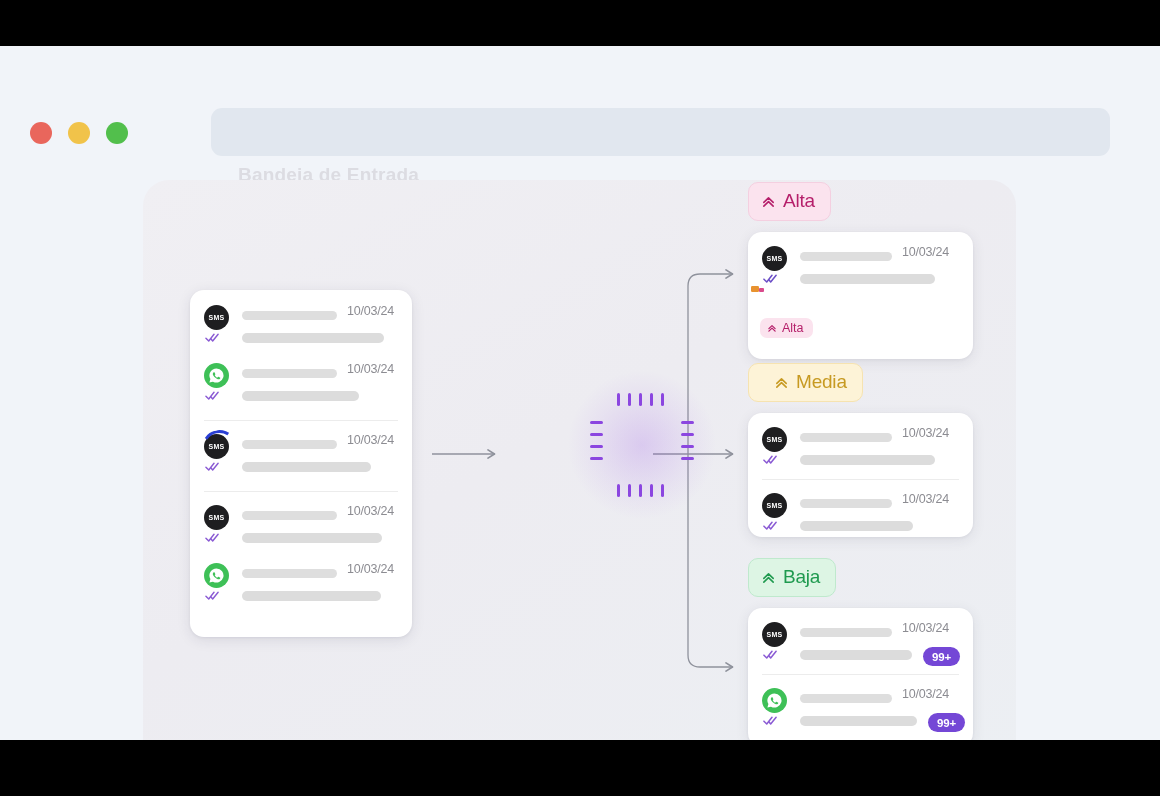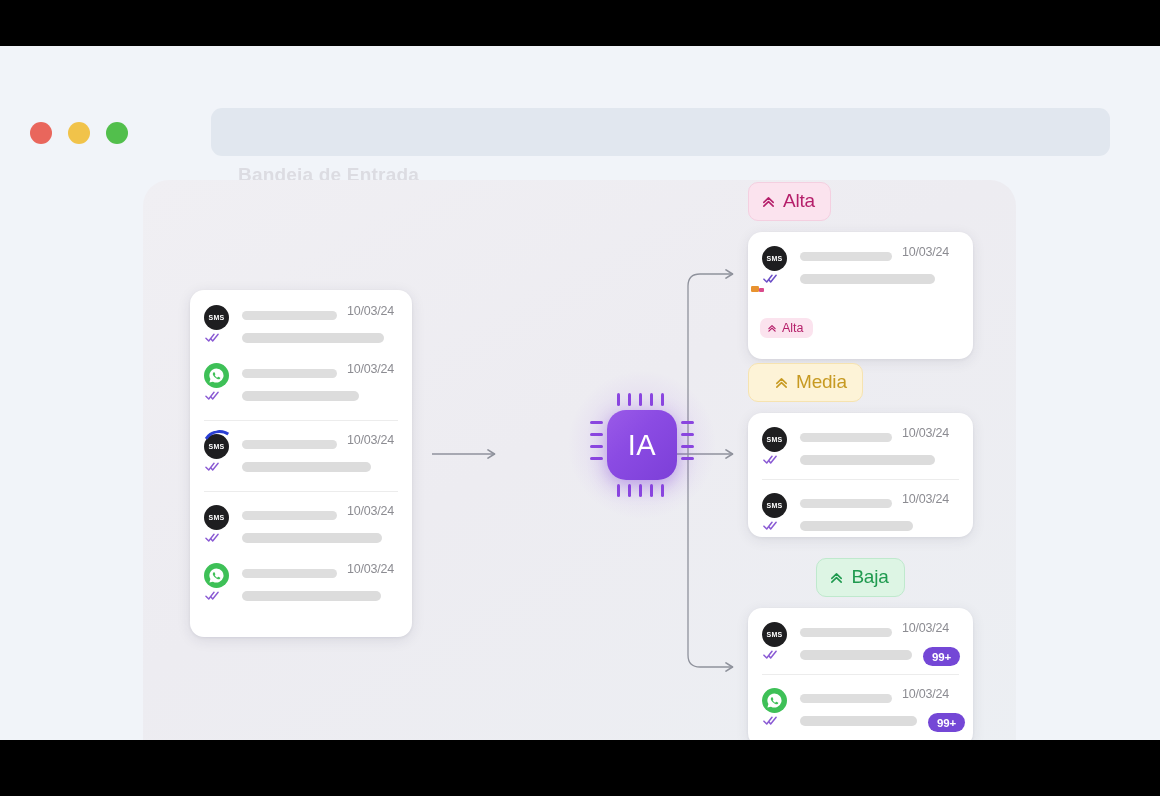--- a/index.html
+++ b/index.html
@@ -281,23 +281,20 @@
           <div class="pin h" style="left:0; top:28px"></div>
           <div class="pin h" style="left:0; top:40px"></div>
           <div class="pin h" style="left:0; top:52px"></div>
           <div class="pin h" style="left:0; top:64px"></div>
 
           <div class="pin h" style="right:0; top:28px"></div>
           <div class="pin h" style="right:0; top:40px"></div>
           <div class="pin h" style="right:0; top:52px"></div>
           <div class="pin h" style="right:0; top:64px"></div>
 
-          <div class="chip-body">
-            <span>IA</span>
-          </div>
         </div>
       </div>
 
       <div class="grp" style="left:605px; top:2px; width:225px;">
         <div class="badge alta">
           <svg viewBox="0 0 16 16">
             <path d="M3 9 L8 4.2 L13 9" stroke="currentColor" stroke-width="1.7" fill="none" stroke-linecap="round" stroke-linejoin="round"></path>
             <path d="M3 13 L8 8.2 L13 13" stroke="currentColor" stroke-width="1.7" fill="none" stroke-linecap="round" stroke-linejoin="round"></path>
           </svg>
           <span>Alta</span>
@@ -367,21 +364,21 @@
                   <path d="M6.2 6.8 L8.2 9.2 L14 2" stroke="#8a5ad4" stroke-width="1.6" fill="none" stroke-linecap="round" stroke-linejoin="round"></path>
                 </svg>
             </div>
             <div class="title-bar" style="width:92px"></div>
             <div class="date" style="left:142px">10/03/24</div>
             <div class="sub-bar" style="width:113px"></div>
           </div>
         </div>
       </div>
 
-      <div class="grp" style="left:605px; top:378px; width:225px;text-align:center;">
+      <div class="grp" style="left:605px; top:378px; width:225px;">
         <div class="badge baja">
           <svg viewBox="0 0 16 16">
             <path d="M3 9 L8 4.2 L13 9" stroke="currentColor" stroke-width="1.7" fill="none" stroke-linecap="round" stroke-linejoin="round"></path>
             <path d="M3 13 L8 8.2 L13 13" stroke="currentColor" stroke-width="1.7" fill="none" stroke-linecap="round" stroke-linejoin="round"></path>
           </svg>
           <span>Baja</span>
         </div>
 
         <div class="pcard" style="margin-top:11px; height:139px; position:relative;">
           <div class="row" style="height:44px;margin:0">

